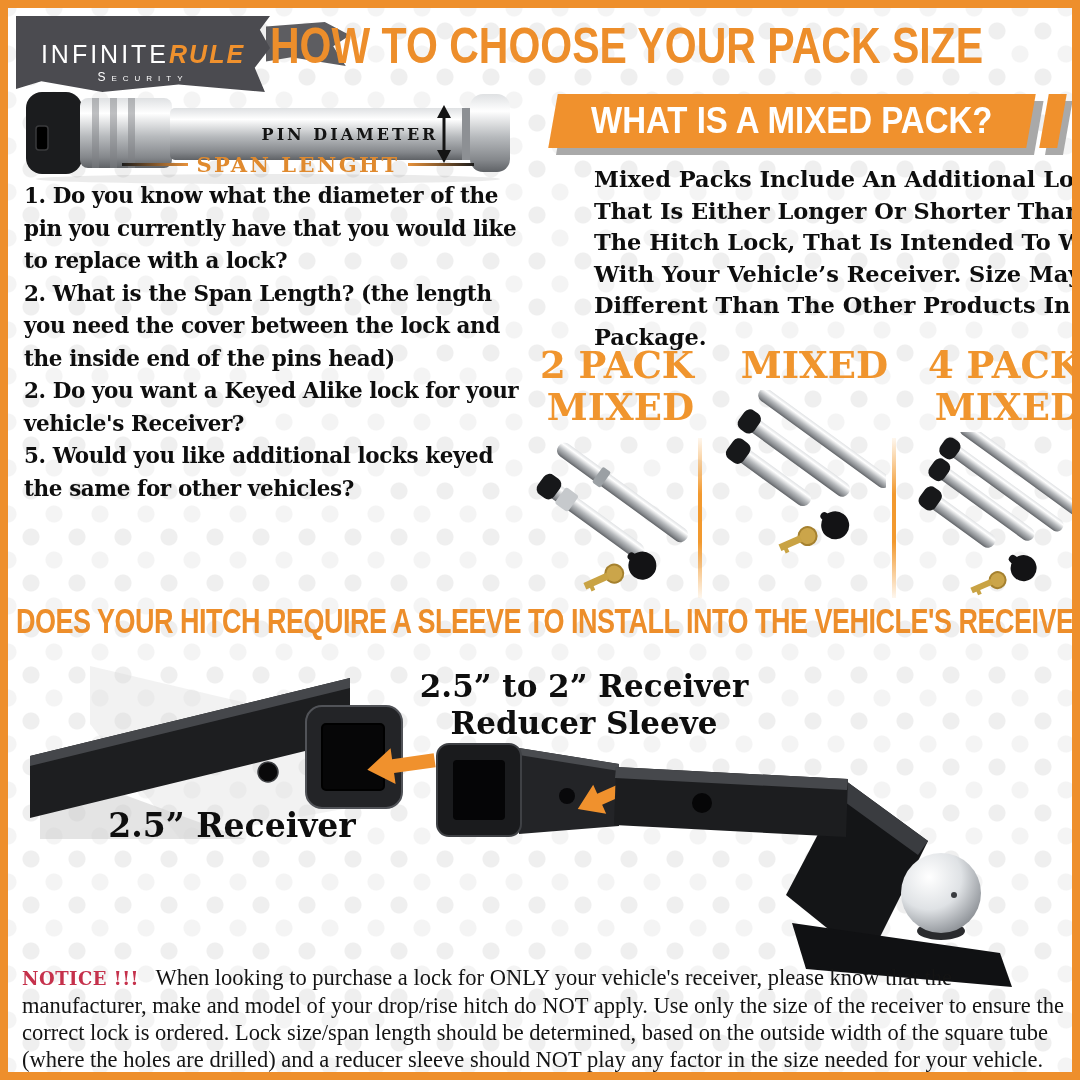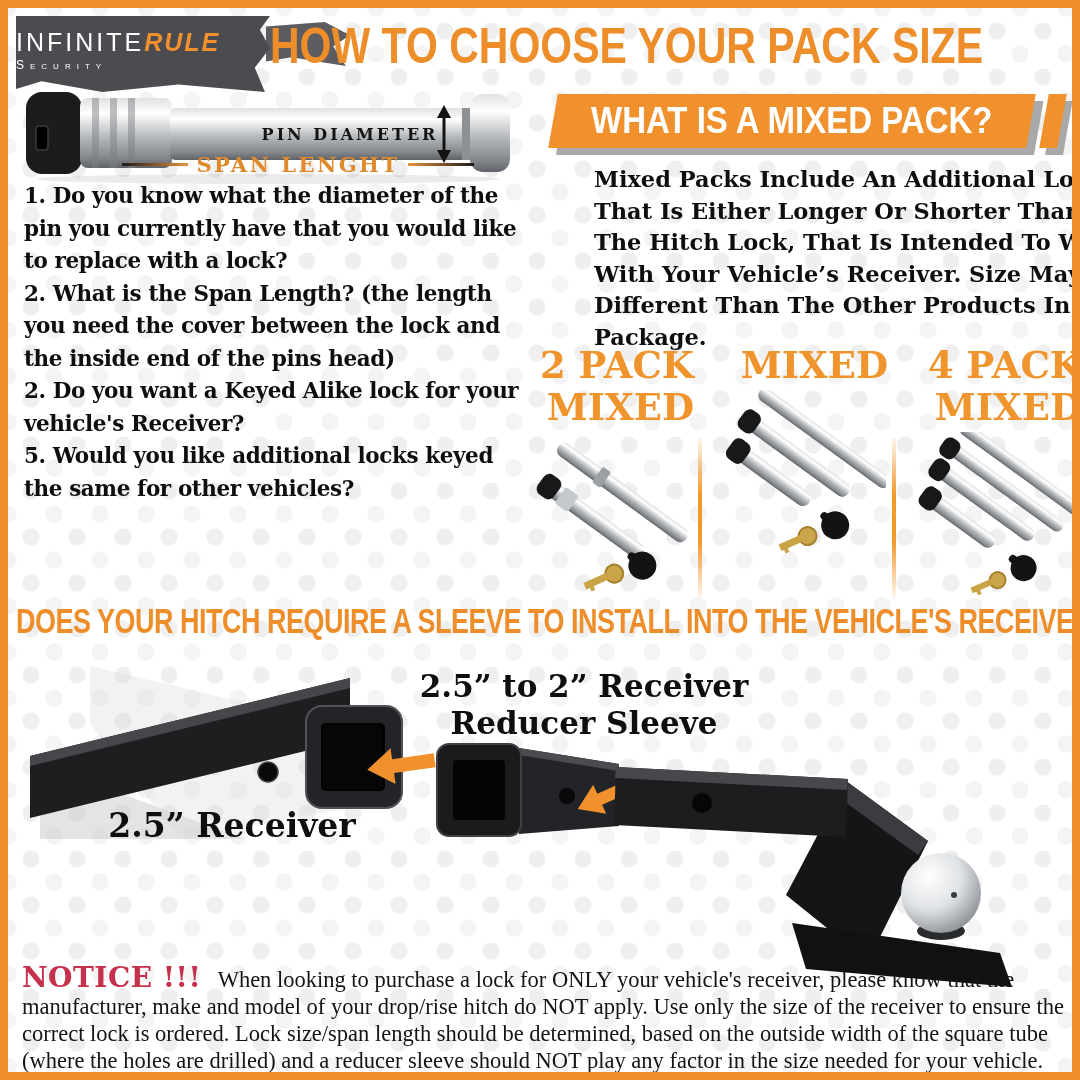--- a/index.html
+++ b/index.html
@@ -16,21 +16,21 @@
   }
   .abs{position:absolute;}
   .distressed{
     font-family:"Liberation Sans",sans-serif;font-weight:800;color:#ED8E2B;
     white-space:nowrap;text-align:center;
   }
   
   .logo{
     left:8px;top:8px;width:254px;height:76px;background:#4B4B50;
     clip-path:polygon(0 0,100% 0,96% 18%,100% 42%,94% 68%,98% 100%,64% 90%,34% 100%,10% 86%,0 96%);
-    padding-top:12px;box-sizing:border-box;
+    text-align:center;padding-top:24px;box-sizing:border-box;
     font-family:"Liberation Sans",sans-serif;
   }
   .logo-streak{left:258px;top:14px;width:84px;height:44px;background:#4B4B50;opacity:.9;
     clip-path:polygon(0 10%,70% 0,100% 30%,80% 55%,95% 100%,30% 80%,0 90%);}
   .brand-white{color:#fff;font-size:25px;letter-spacing:3px;font-weight:400;}
   .brand-orange{color:#F0912D;font-size:25px;letter-spacing:2px;font-weight:700;font-style:italic;}
   .brand-sub{color:#fff;font-size:12px;letter-spacing:6px;font-variant:small-caps;margin-top:1px;}
   
   .page-title{left:262px;top:10px;width:712px;font-size:41px;transform:scaleY(1.22);transform-origin:top center;}
   
@@ -51,21 +51,21 @@
   .description{left:538px;top:156px;width:532px;font-size:22.5px;line-height:31.5px;font-weight:bold;color:#0e0e0e;margin-left:48px;}
   
   .pack-col{top:336px;width:180px;text-align:right;}
   .pack-title{color:#F0952E;font-size:37px;line-height:42px;font-weight:bold;}
   .pack-divider{top:430px;width:4px;height:160px;
     background:linear-gradient(180deg,rgba(242,153,46,.08),#F2992E 35%,#F2992E 65%,rgba(242,153,46,.08));}
   
   .heading2{left:8px;top:594px;width:1056px;font-size:27px;letter-spacing:-0.5px;transform:scaleY(1.28);transform-origin:top center;}
   .label-slab{font-weight:bold;color:#0e0e0e;text-align:center;}
   .notice{left:14px;top:956px;width:1052px;font-family:"Liberation Serif",serif;font-size:22.5px;line-height:27px;color:#141414;}
-  .notice-label{color:#C5314B;font-weight:bold;font-family:"DejaVu Serif",serif;font-size:28px;letter-spacing:.5px;}
+  .notice-label{color:#C5314B;font-weight:bold;font-family:"DejaVu Serif",serif;font-size:18px;letter-spacing:.5px;}
   svg{display:block;}
 </style>
 </head>
 <body>
 
 <div class="frame">
 
   <svg width="0" height="0" style="position:absolute" aria-hidden="true">
     <defs>
       <linearGradient id="gSilver" x1="0" y1="0" x2="0" y2="1">

